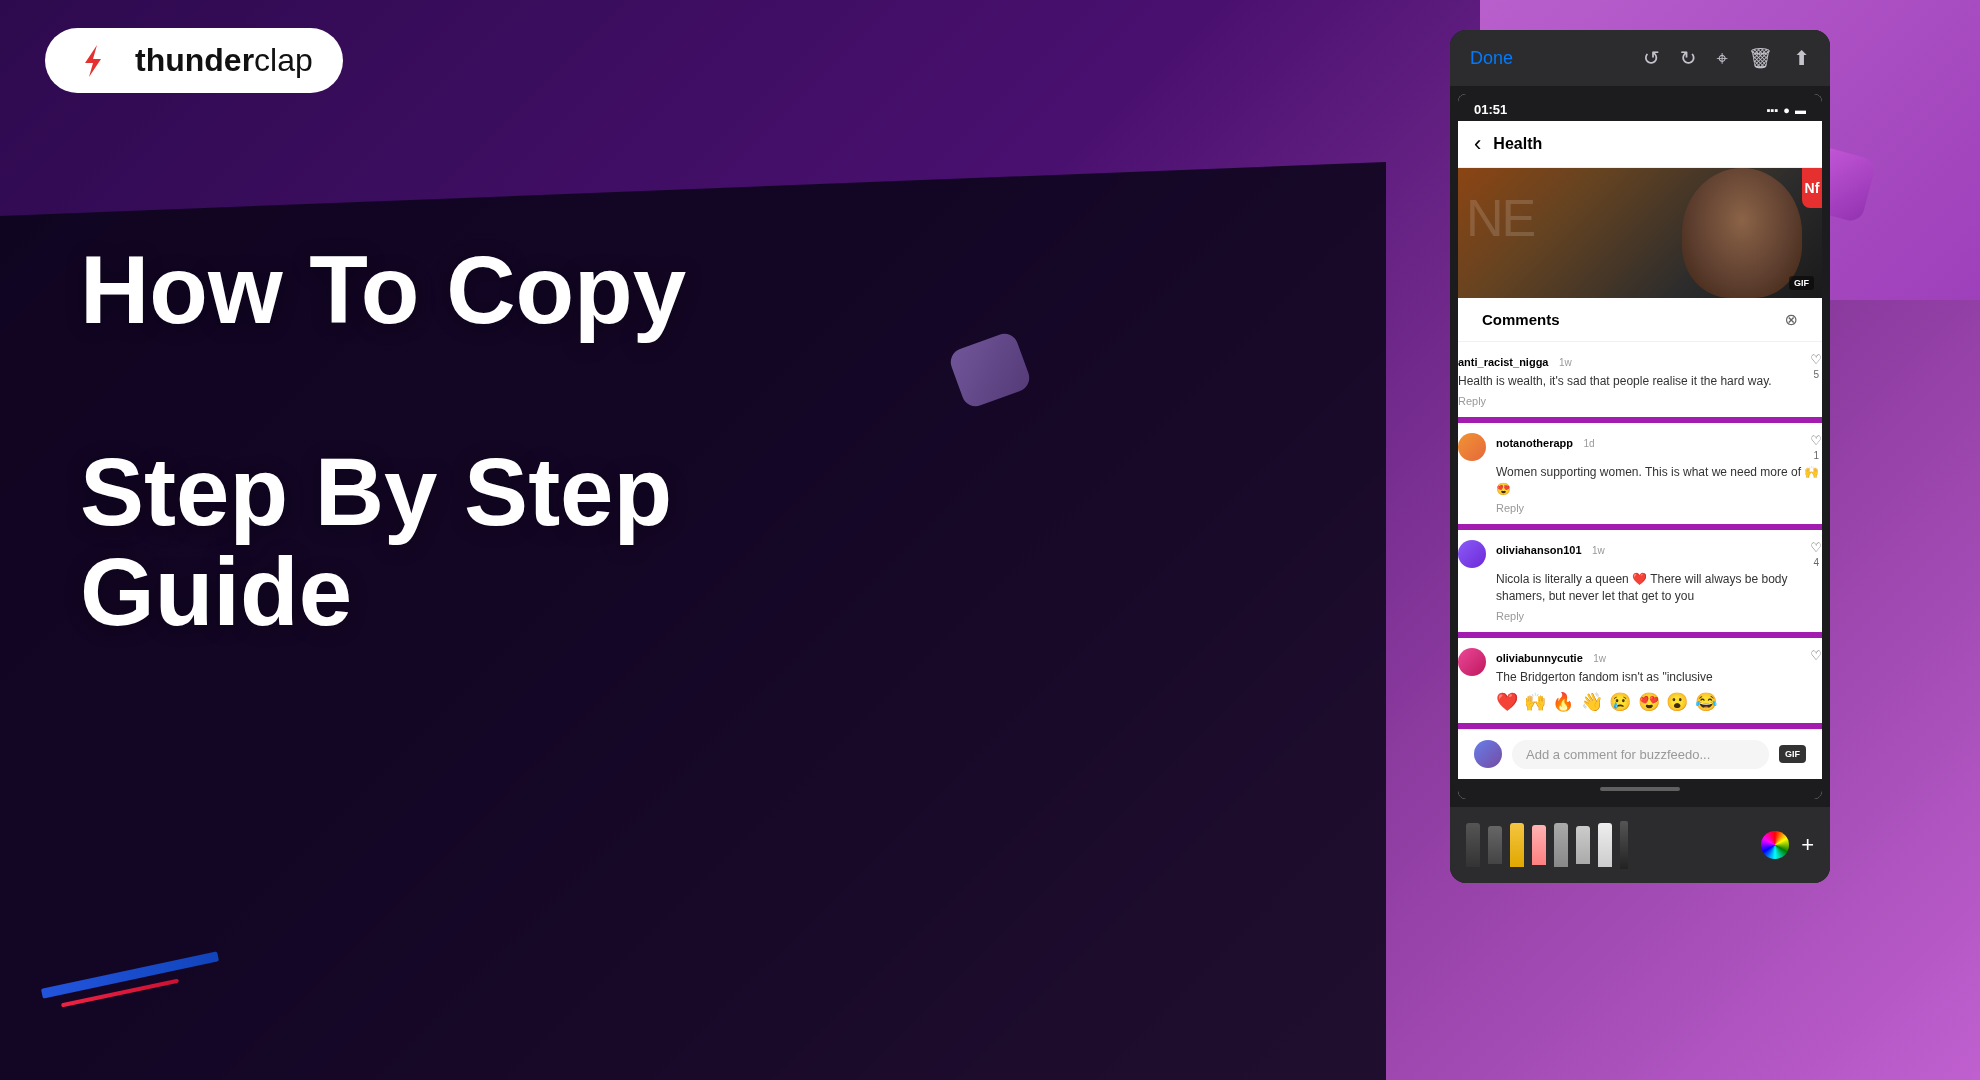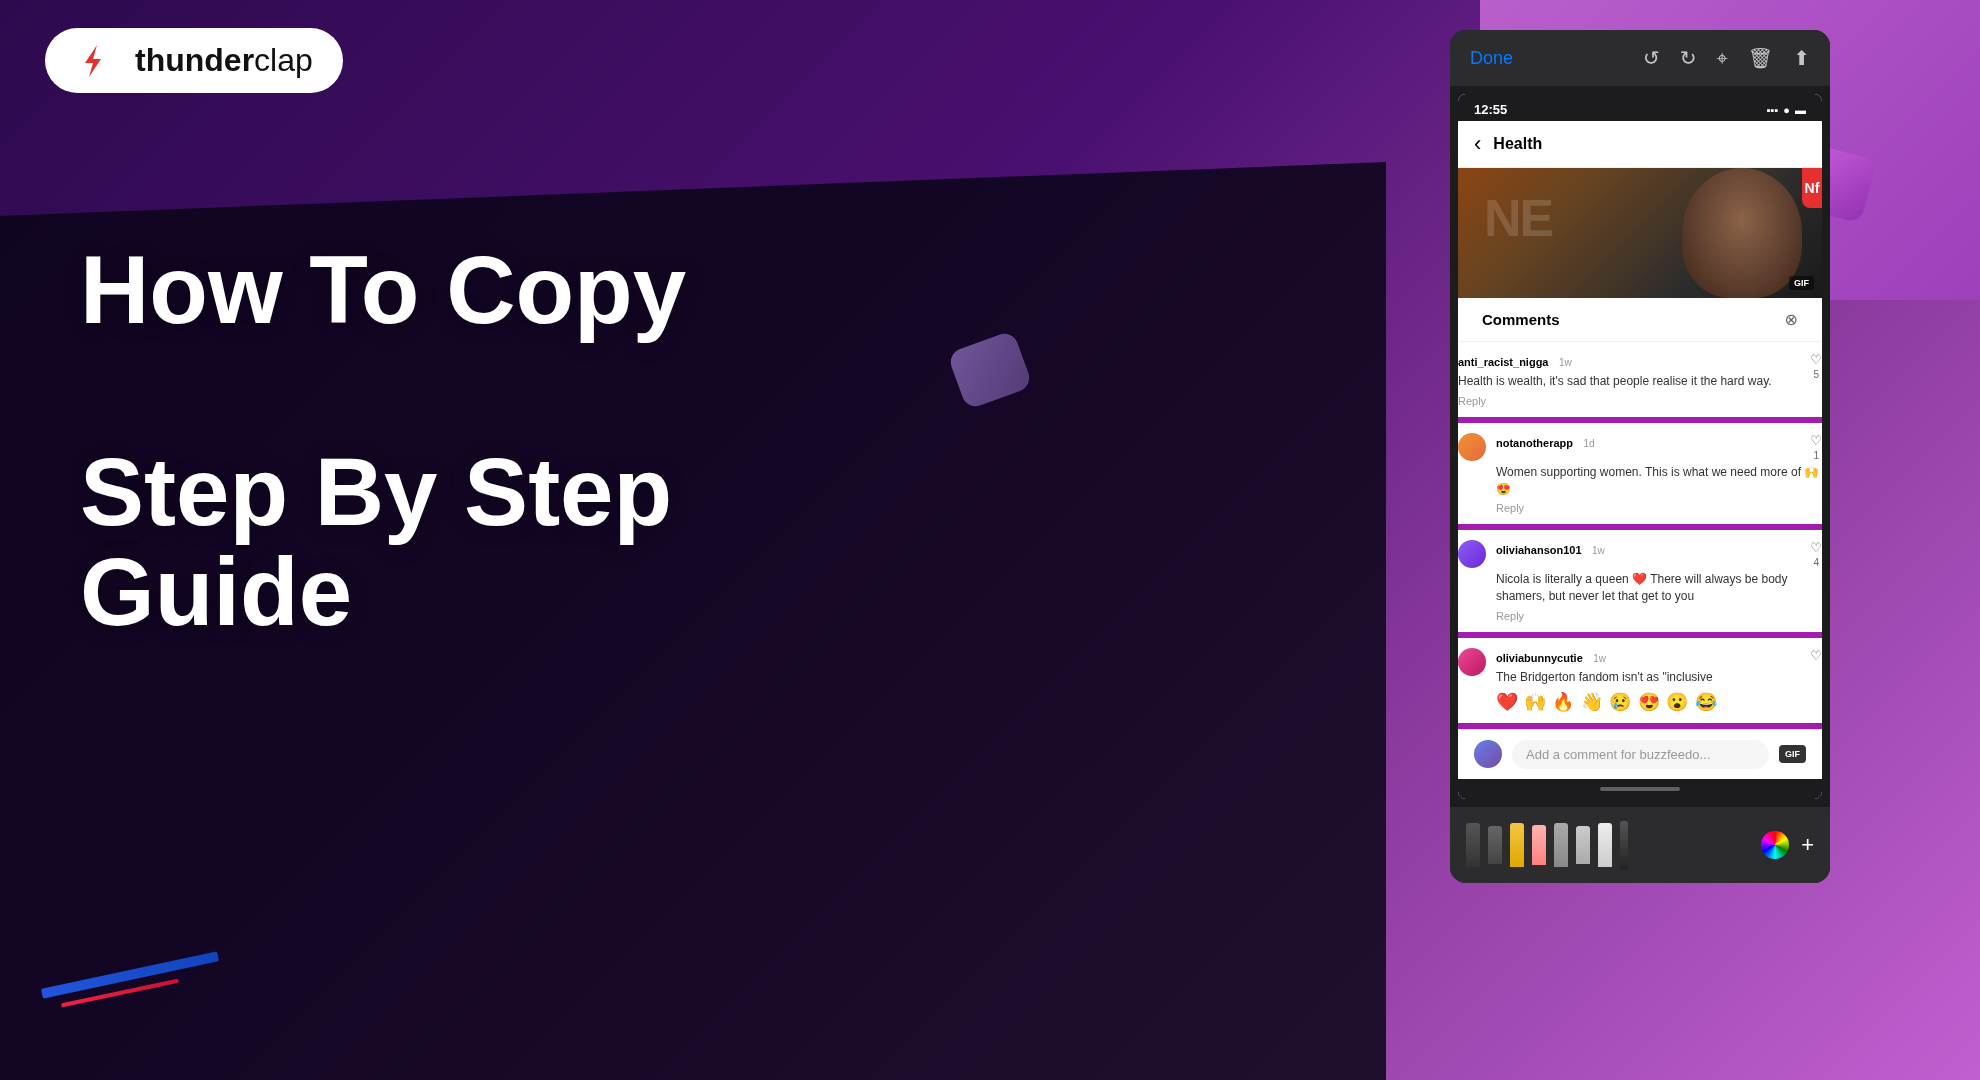--- a/index.html
+++ b/index.html
@@ -174,23 +174,23 @@
       position: absolute;
       top: 0; left: 0; right: 0; bottom: 0;
       display: flex;
       align-items: center;
       justify-content: flex-end;
     }
 
     .explore-text-ne {
       position: absolute;
       top: 20px;
-      left: 26px;
+      left: 8px;
       font-size: 52px;
-      font-weight: 700;
+      font-weight: 400;
       color: rgba(255,255,255,0.15);
       letter-spacing: -2px;
     }
 
     
     .face-silhouette {
       width: 120px;
       height: 130px;
       background: radial-gradient(ellipse at 50% 40%, #8B6347 0%, #5C3D2E 60%, #3d2211 100%);
       border-radius: 50% 50% 40% 40%;
@@ -489,21 +489,21 @@
 
           <span class="ios-icon">🗑</span>
 
           <span class="ios-icon">⬆</span>
         </div>
       </div>
 
       <div class="phone-screen-container">
 
         <div class="phone-status-bar">
-          <span>12:55</span>
+          <span>01:51</span>
           <div class="status-right">
             <span>▪▪▪</span>
             <span>●</span>
             <span>▬</span>
           </div>
         </div>
 
         <div class="instagram-explore-bar">
           <span class="back-arrow">‹</span>
           <span class="explore-title">Health</span>

